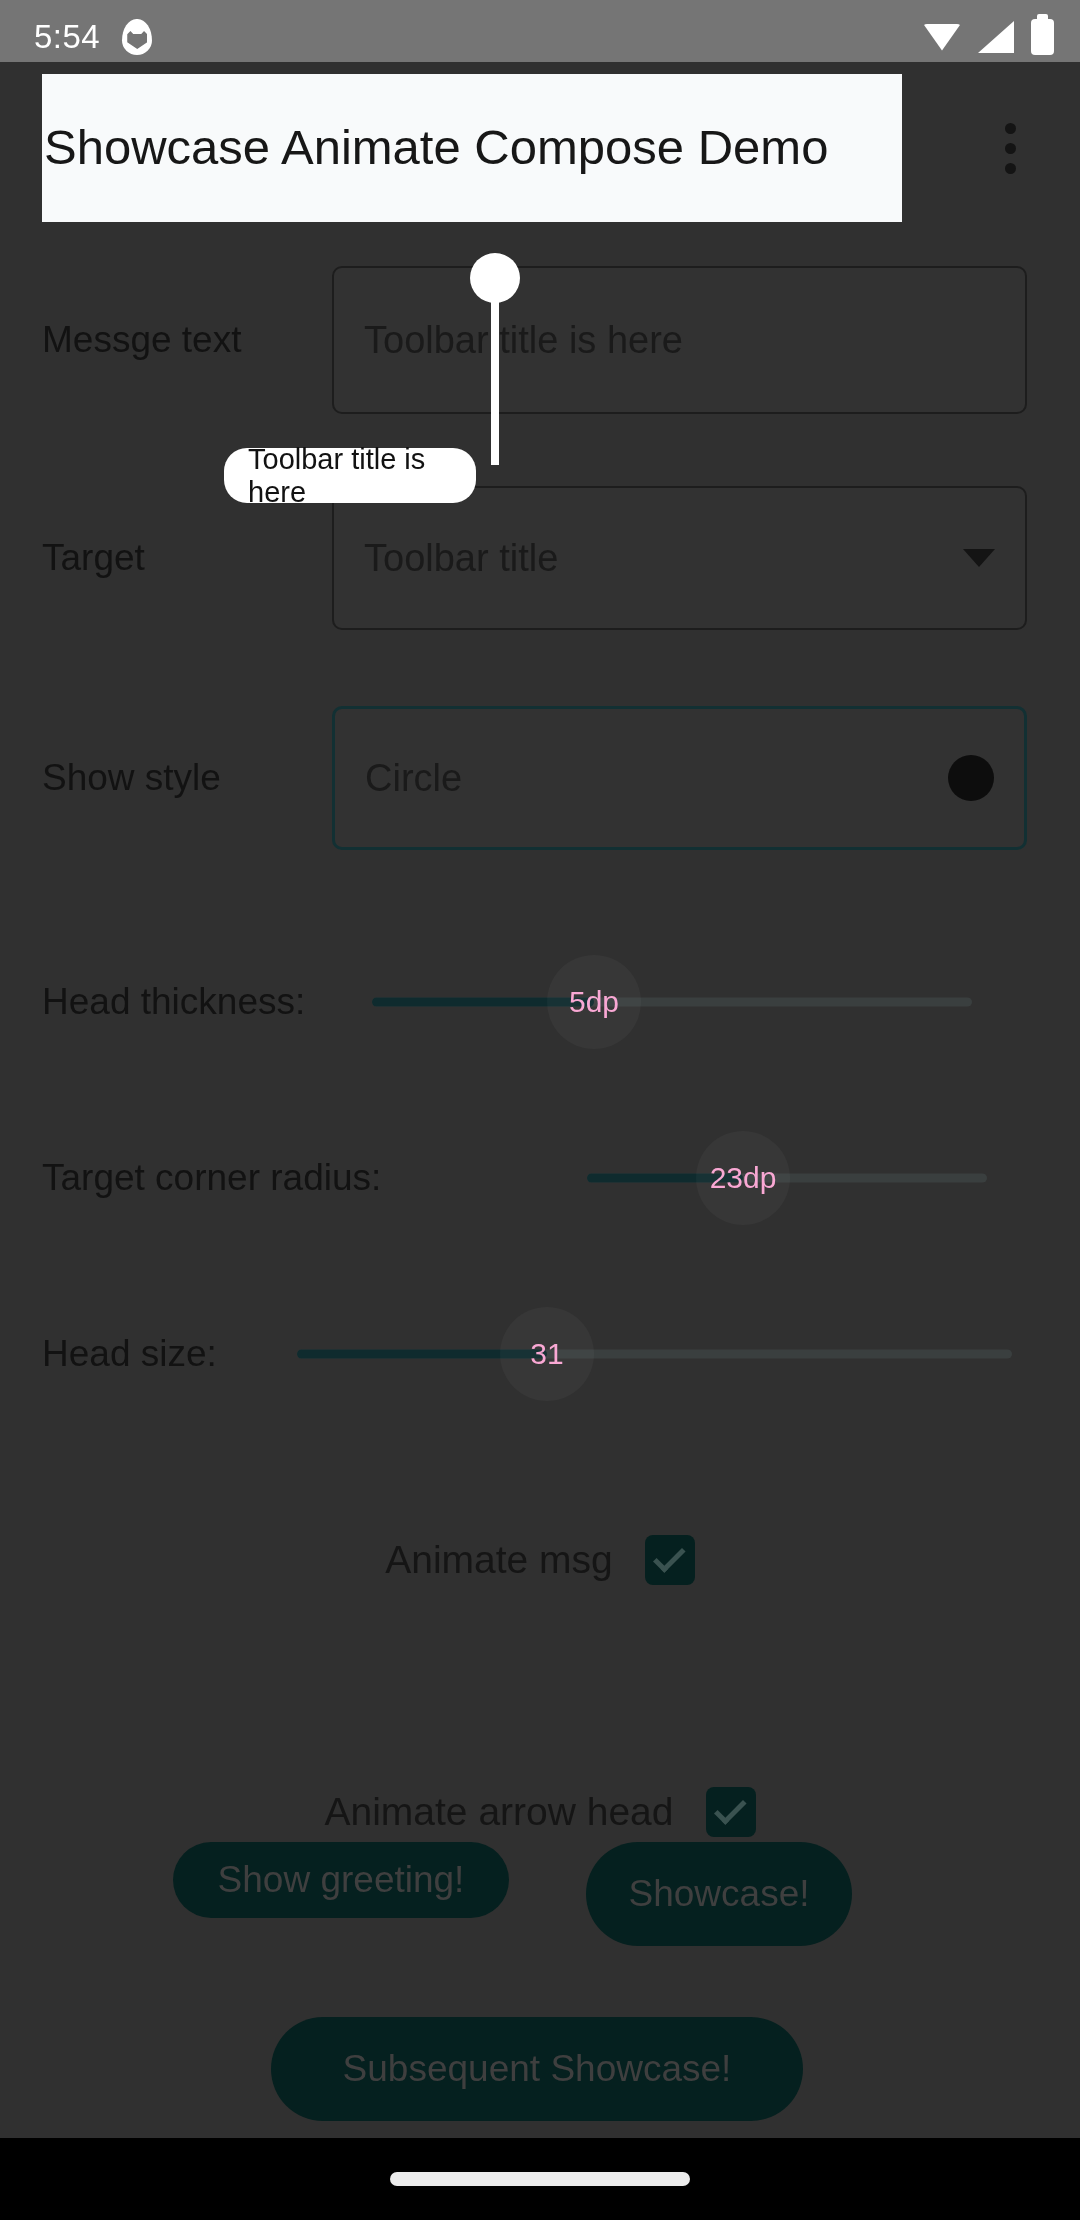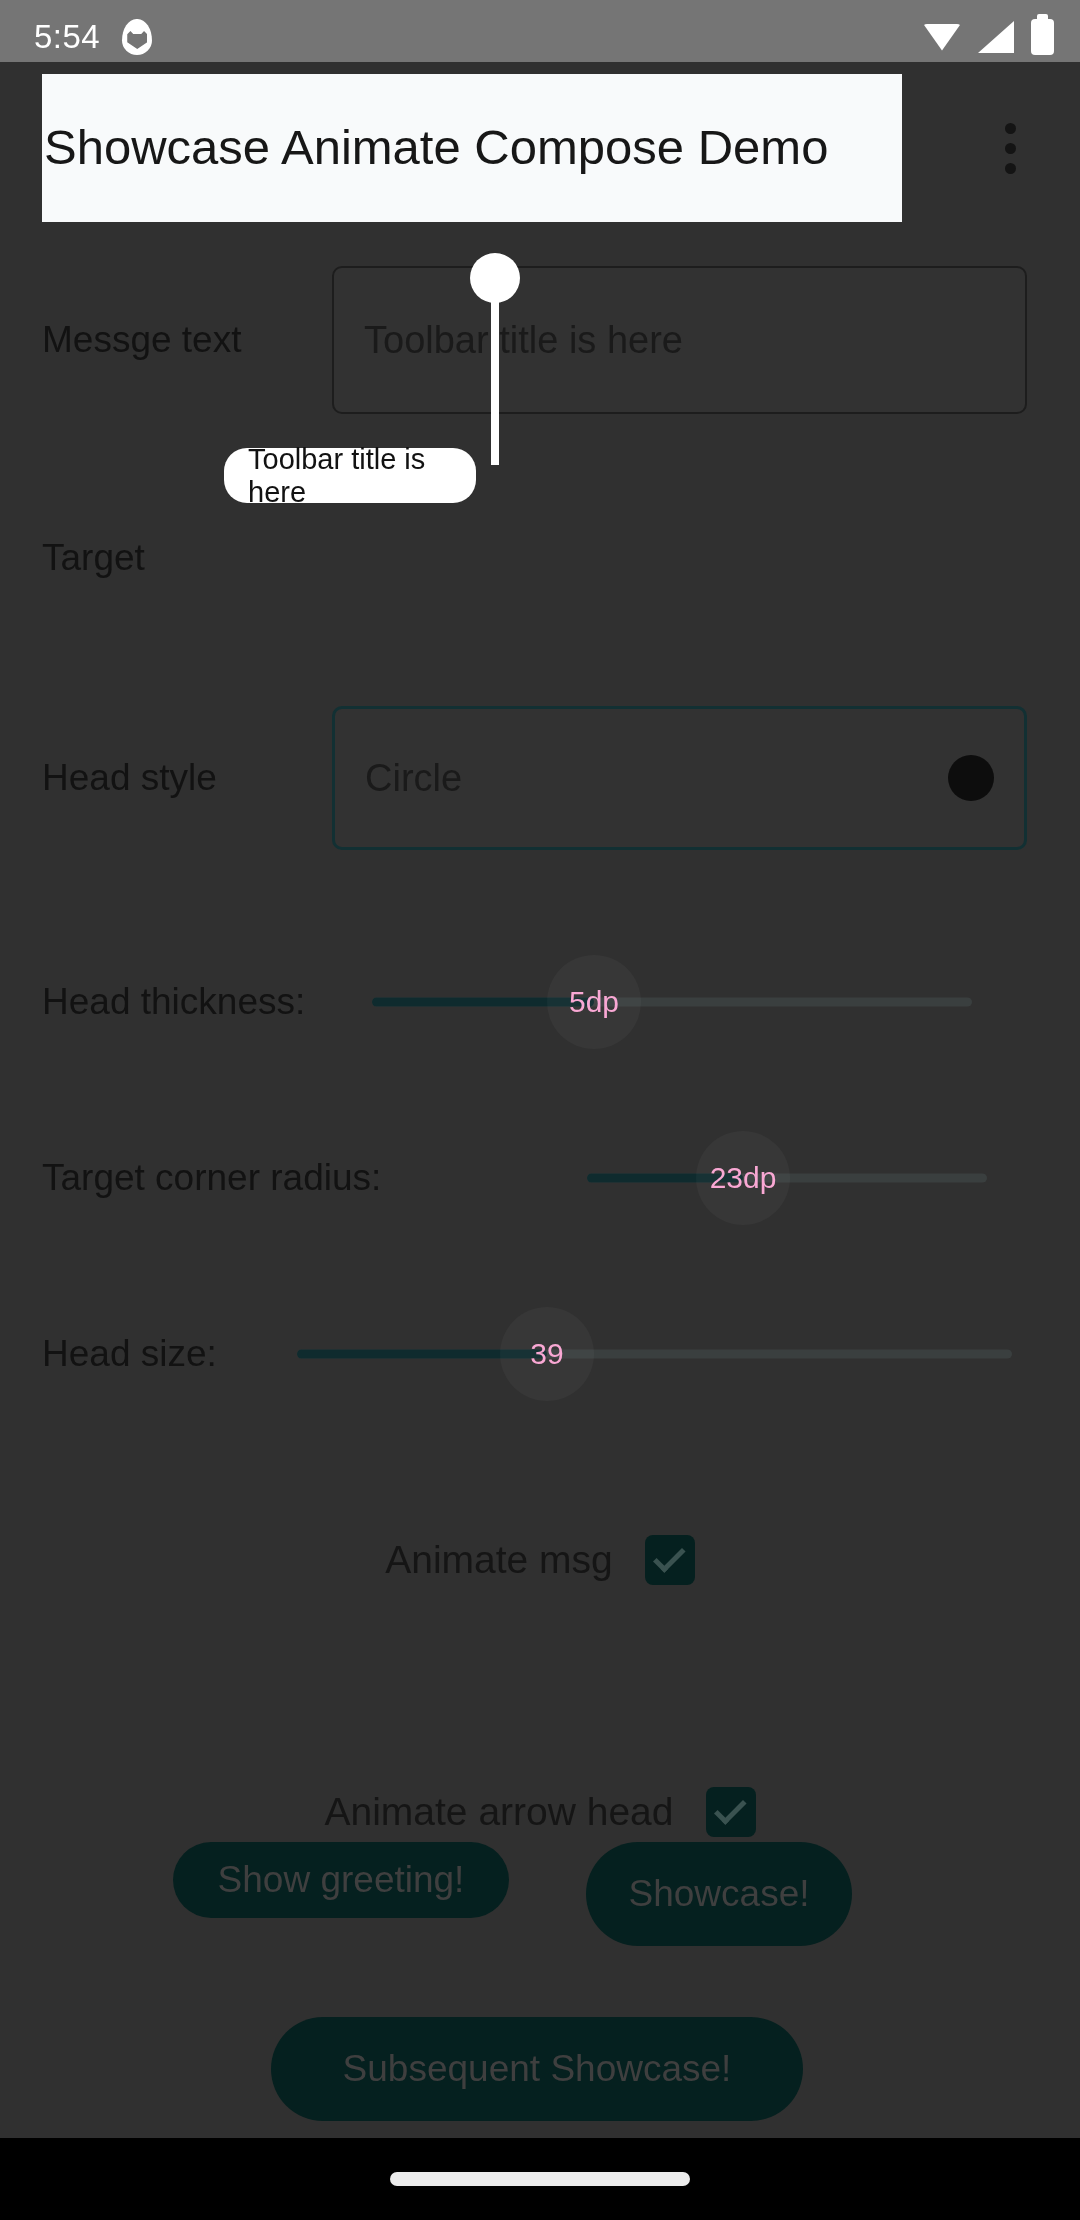--- a/index.html
+++ b/index.html
@@ -251,24 +251,28 @@
 
     <div class="row" style="top:204px; height:148px;">
       <div class="label" style="margin-left:42px; width:290px;">Messge text</div>
       <div class="field" style="width:695px; height:148px;">
         <div class="field-text">Toolbar title is here</div>
       </div>
     </div>
 
     <div class="row" style="top:424px; height:144px;">
       <div class="label" style="margin-left:42px; width:290px;">Target</div>
+      <div class="field" style="width:695px; height:144px;">
+        <div class="field-text">Toolbar title</div>
+        <div class="caret-down"></div>
+      </div>
     </div>
 
     <div class="row" style="top:644px; height:144px;">
-      <div class="label" style="margin-left:42px; width:290px;">Head style</div>
+      <div class="label" style="margin-left:42px; width:290px;">Show style</div>
       <div class="field accent" style="width:695px; height:144px;">
         <div class="field-text">Circle</div>
         <div class="circle-swatch"></div>
       </div>
     </div>
 
     <div class="row" style="top:895px; height:90px;">
       <div class="label" style="margin-left:42px; width:330px;">Head thickness:</div>
       <div class="slider-wrap" style="width:600px; margin-left:0px;">
         <div class="track" style="left:0px; width:600px;"></div>
@@ -284,21 +288,21 @@
         <div class="track-active" style="left:0px; width:156px;"></div>
         <div class="thumb" style="left:156px;">23dp</div>
       </div>
     </div>
 
     <div class="row" style="top:1247px; height:90px;">
       <div class="label" style="margin-left:42px; width:255px;">Head size:</div>
       <div class="slider-wrap" style="width:715px; margin-left:0px;">
         <div class="track" style="left:0px; width:715px;"></div>
         <div class="track-active" style="left:0px; width:250px;"></div>
-        <div class="thumb" style="left:250px;">39</div>
+        <div class="thumb" style="left:250px;">31</div>
       </div>
     </div>
 
     <div class="check-row" style="top:1453px; height:90px;">
       <div class="check-label">Animate msg</div>
       <div class="checkbox">
         <div class="checkmark"></div>
       </div>
     </div>
 

